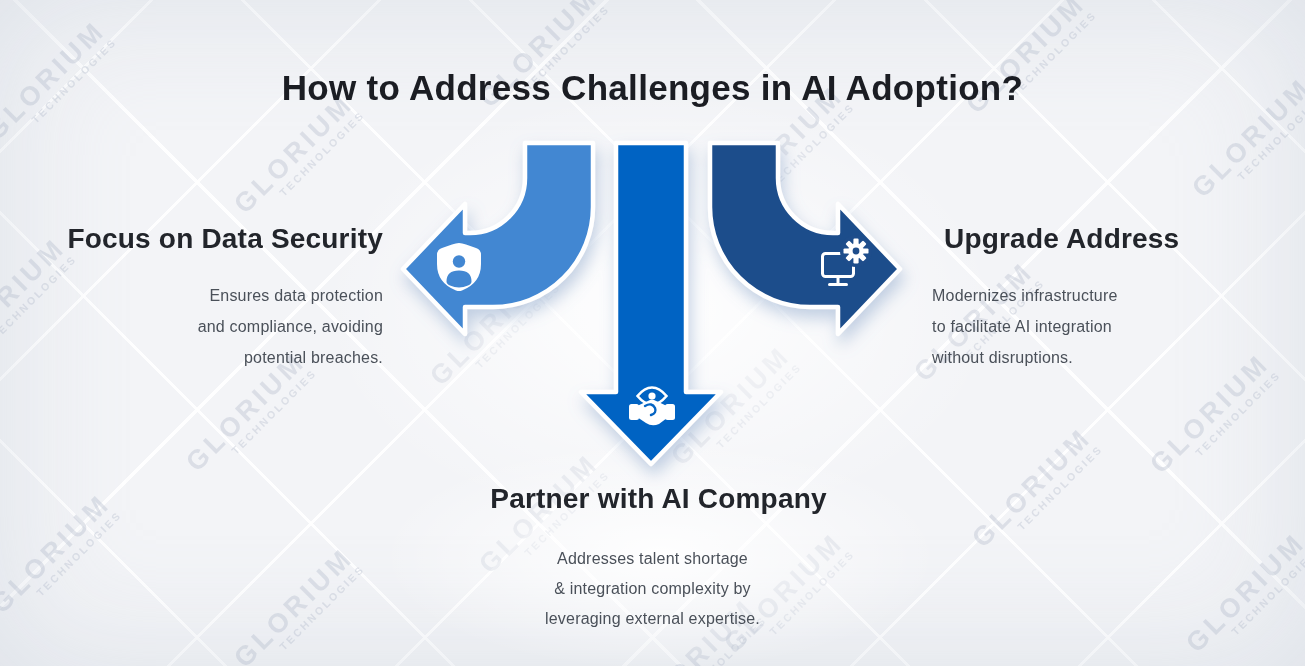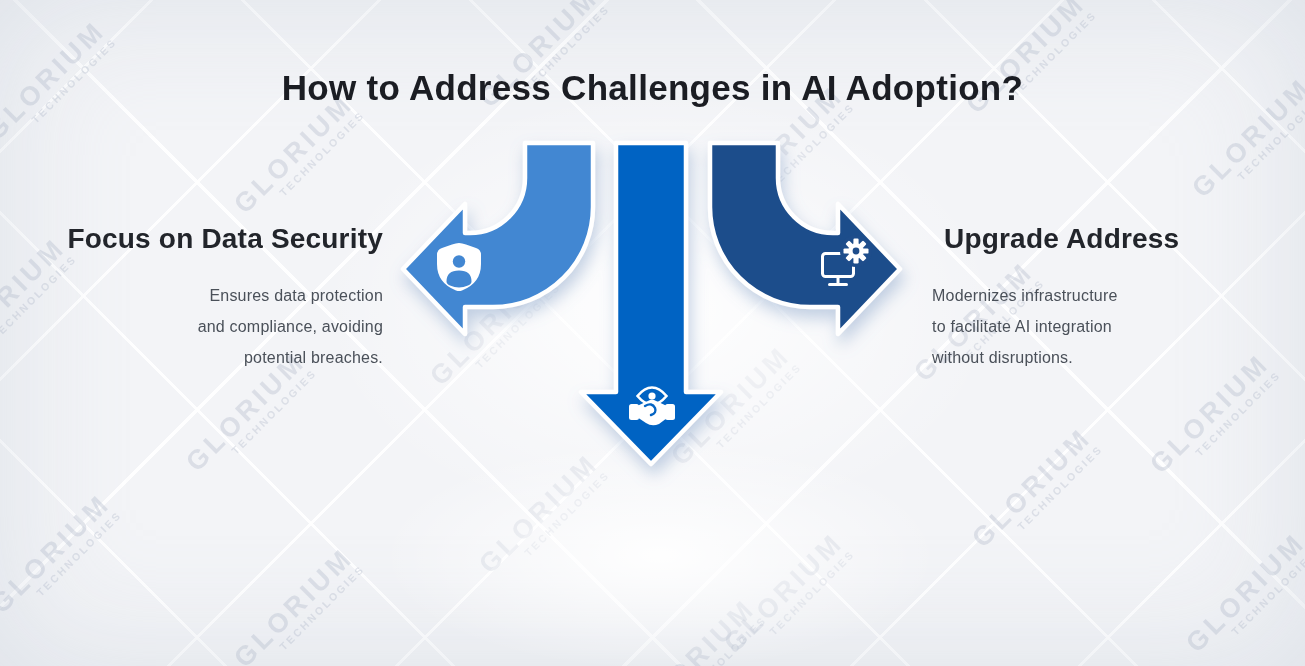--- a/index.html
+++ b/index.html
@@ -216,13 +216,19 @@
 potential breaches.</p>
   </div>
 
   <div class="block right">
     <h2>Upgrade Address</h2>
     <p>Modernizes infrastructure
 to facilitate AI integration
 without disruptions.</p>
   </div>
 
+  <div class="block bottom">
+    <h2>Partner with AI Company</h2>
+    <p>Addresses talent shortage
+&amp; integration complexity by
+leveraging external expertise.</p>
+  </div>
 </div>
 
 </body></html>

